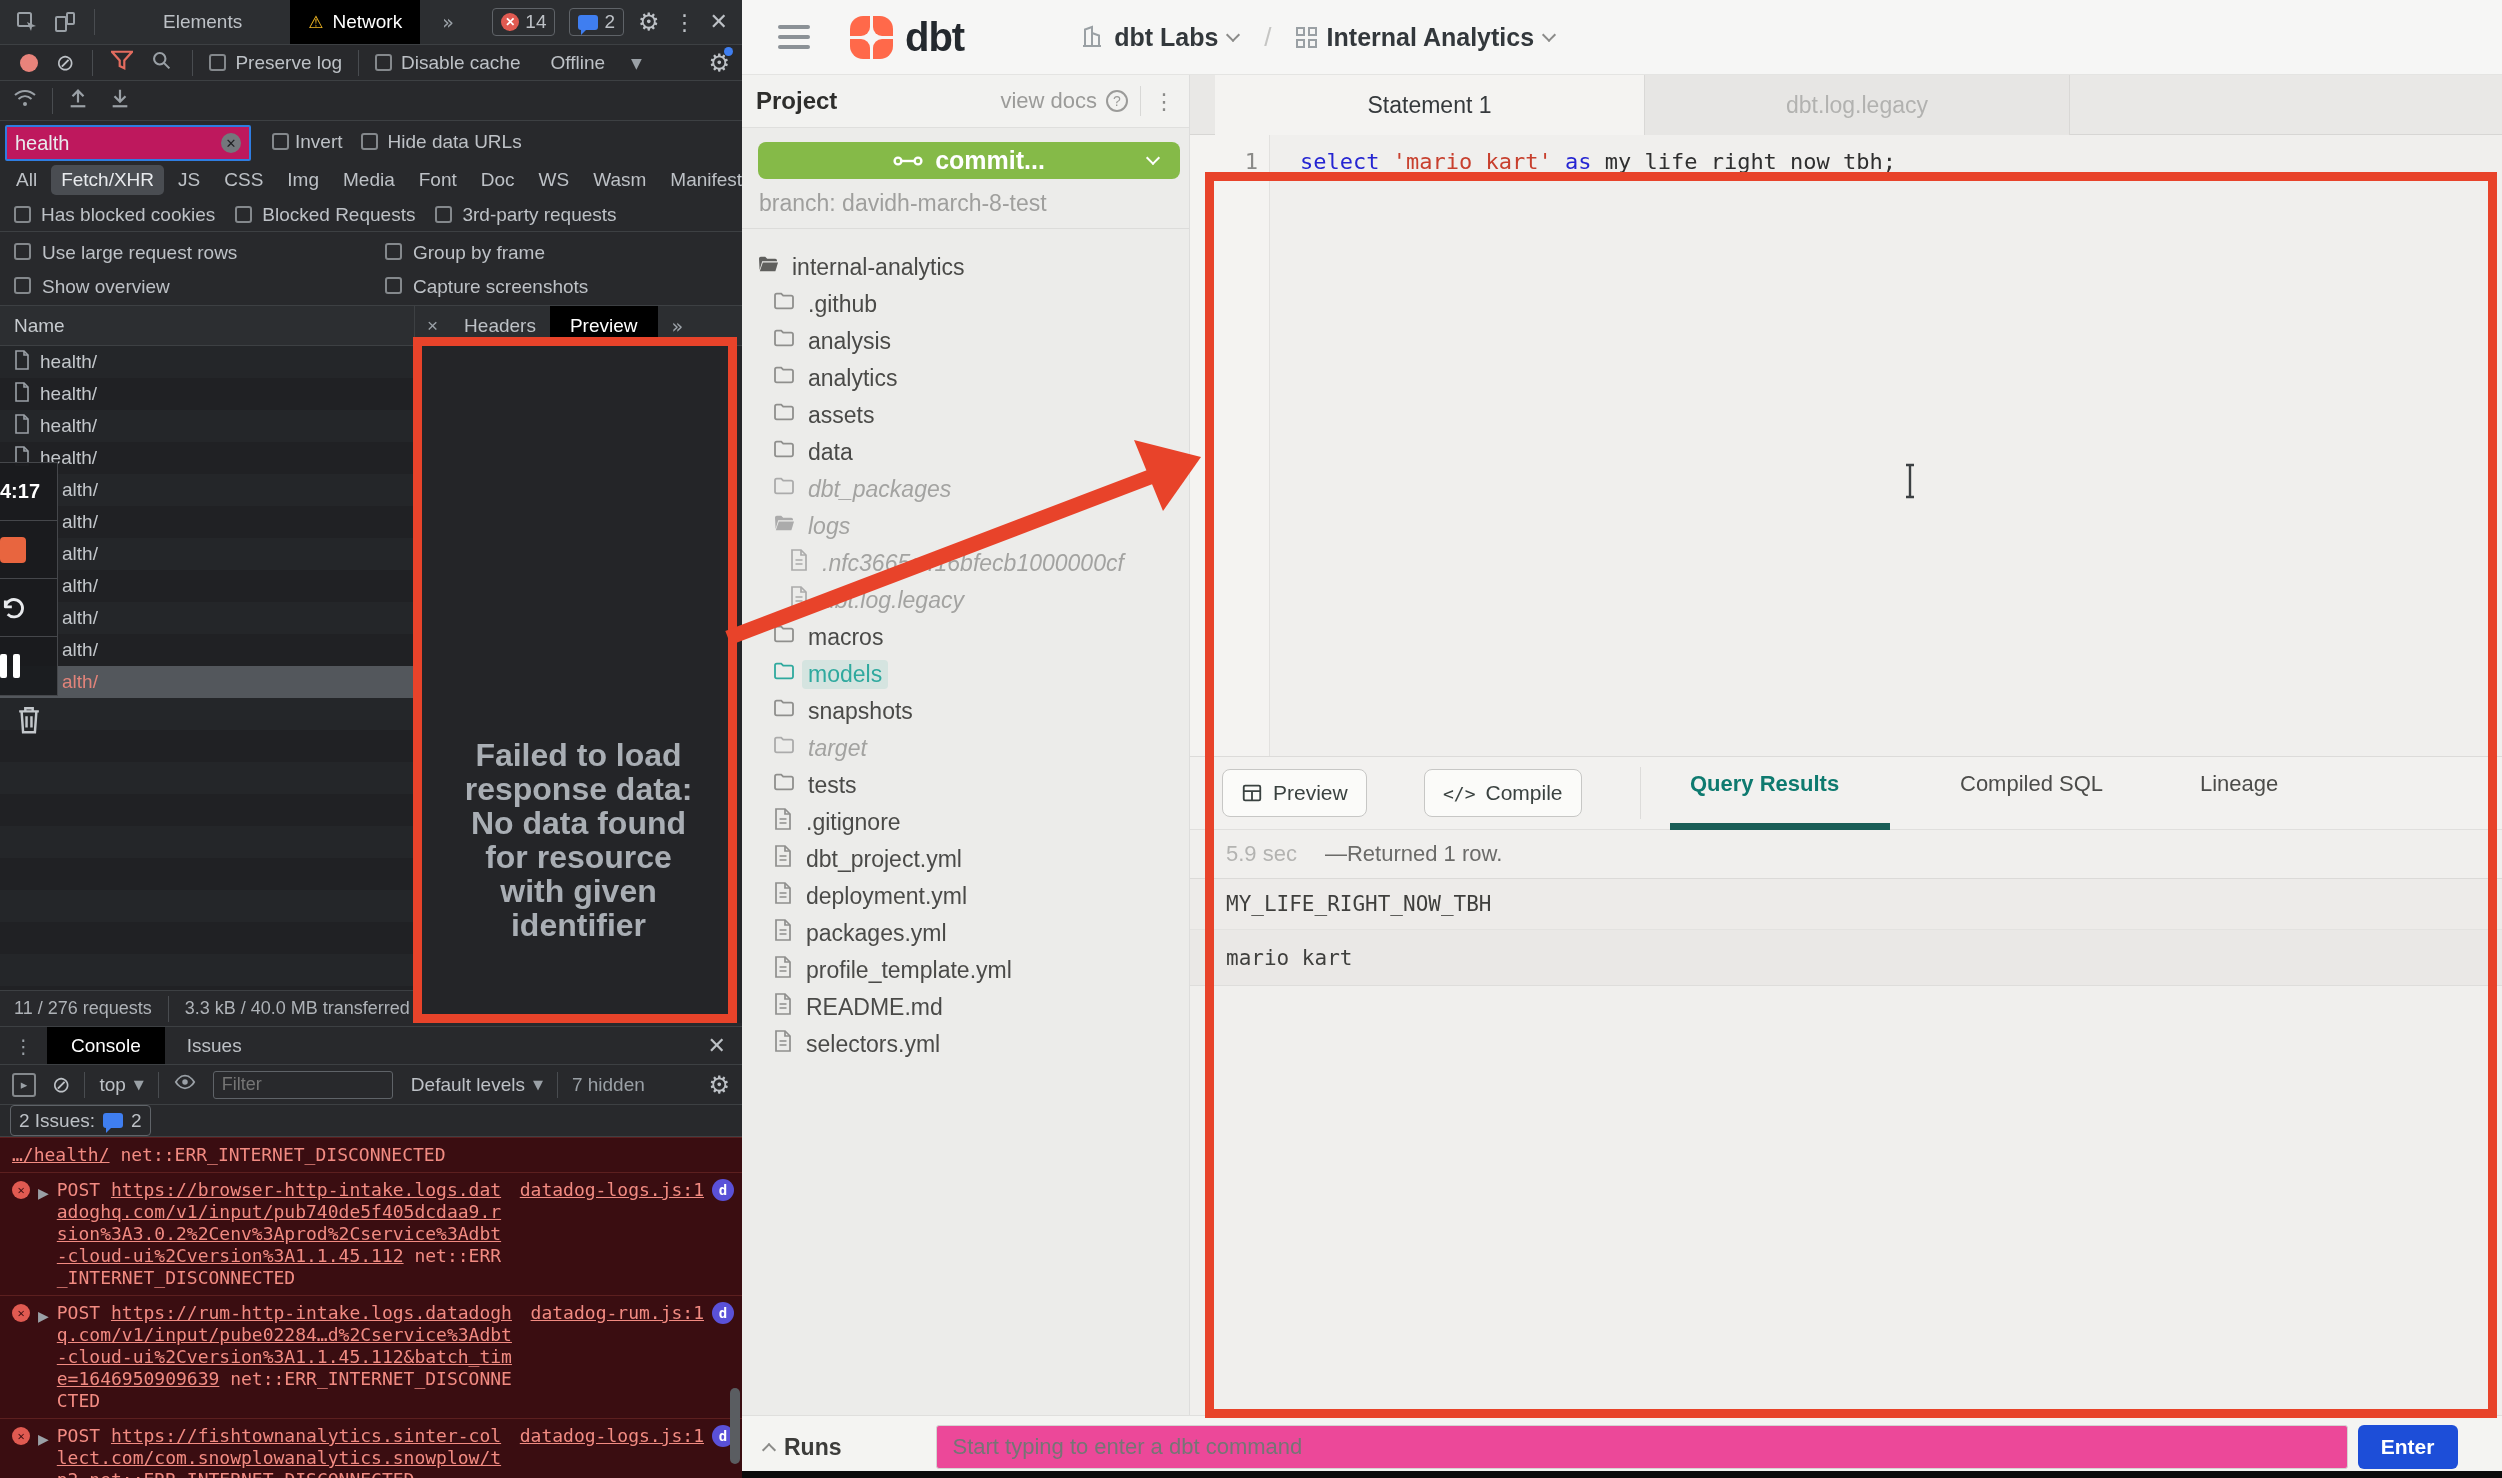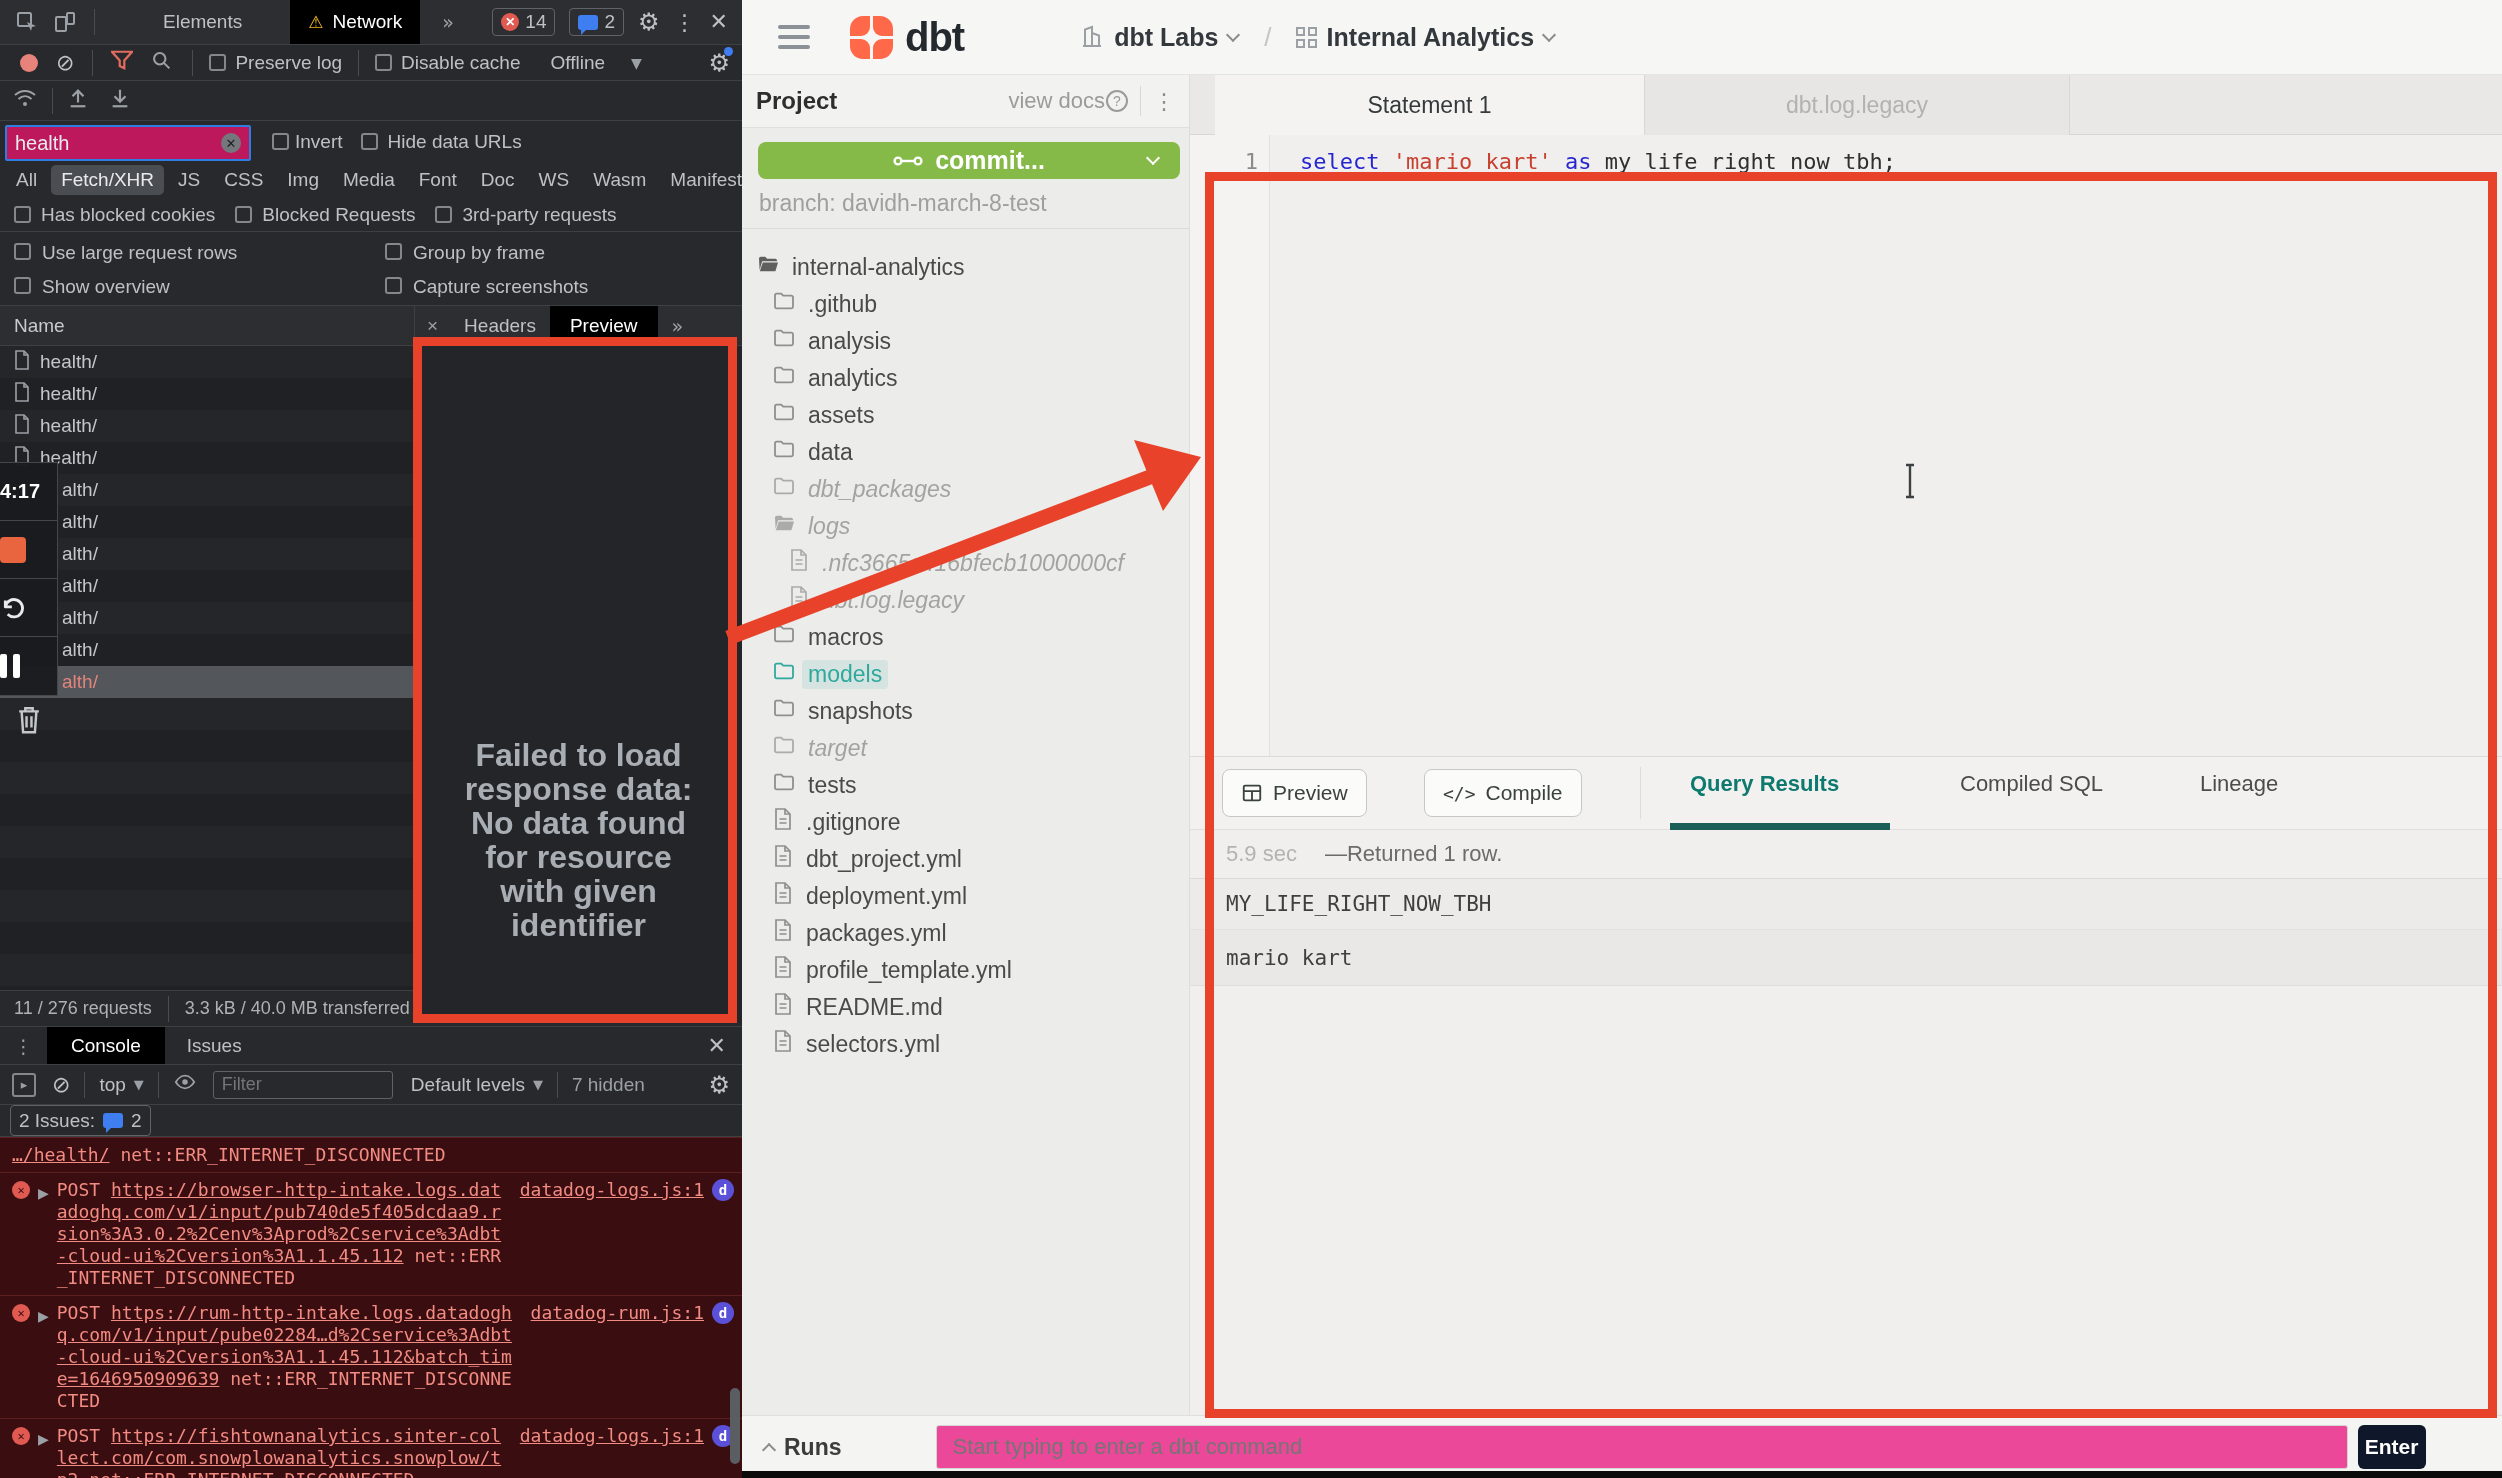--- a/index.html
+++ b/index.html
@@ -390,21 +390,21 @@
             <span style="width:9px;height:9px;border:2px solid #9aa0a4"></span>
         </span>
         <span style="font-size:25px;font-weight:bold;color:#33383c">Internal Analytics</span>
         <span class="chev"></span>
       </span>
     </div>
 
     <div class="abs" style="left:0;top:75px;width:448px;bottom:63px;background:#ececea;border-right:1px solid #dddddc;overflow:hidden">
       <div style="height:53px;background:#f2f2f0;border-bottom:1px solid #dfdfdd;display:flex;align-items:center;padding:0 14px">
         <span style="font-size:24px;font-weight:bold;color:#2e2e2c">Project</span>
-        <span style="margin-left:auto;display:flex;align-items:center;gap:1px">
+        <span style="margin-left:auto;display:flex;align-items:center;gap:9px">
           <span style="font-size:22px;color:#9b9b99">view docs</span>
           <span style="width:22px;height:22px;border:2px solid #9b9b99;border-radius:50%;color:#9b9b99;font-size:14px;display:flex;align-items:center;justify-content:center">
               <span>?</span>
             </span>
         </span>
         <span style="width:1px;height:30px;background:#d8d8d6;margin:0 12px"></span>
         <span class="glyph" style="color:#8b8b89;font-size:22px">⋮</span>
       </div>
       <div style="height:101px;border-bottom:1px solid #dcdcda;position:relative">
         <div class="abs" style="left:16px;right:9px;top:14px;height:37px;background:#85ba48;border-radius:8px;display:flex;align-items:center;justify-content:center;color:#fff;font-size:25px;font-weight:bold;gap:12px">
@@ -624,21 +624,21 @@
     <div class="abs" style="left:448px;top:930px;right:0;height:56px;background:#eae8e6;border-bottom:1px solid #dedddb;display:flex;align-items:center">
       <span class="mono" style="margin-left:36px;font-size:21px;color:#3f3f3d">mario kart</span>
     </div>
 
     <div class="abs" style="left:0;right:0;bottom:0;height:63px;background:#f4f4f2;border-top:1px solid #dfdfdd;display:flex;align-items:center">
       <span style="margin-left:22px;display:flex;align-items:center;gap:10px">
         <span class="chev" style="transform:rotate(-135deg);margin-top:6px;border-color:#55555three3"></span>
         <span style="font-size:23px;font-weight:bold;color:#3c3c3a">Runs</span>
       </span>
       <input style="margin-left: 94px; width: 1412px; height: 44px; background: #ec4899; border: 1px solid rgb(212, 212, 210); border-radius: 3px; font-size: 22px; color: rgb(60, 60, 58); padding: 0px 16px;" placeholder="Start typing to enter a dbt command">
-      <button style="margin-left:10px;width:68px;height:44px;background:#0f172a;border:none;border-radius:6px;color:#fff;font-size:21px;font-weight:bold;font-family:'Liberation Sans',sans-serif"><span>Enter</span></button>
+      <button style="margin-left:10px;width:100px;height:44px;background:#1d4ed8;border:none;border-radius:6px;color:#fff;font-size:21px;font-weight:bold;font-family:'Liberation Sans',sans-serif"><span>Enter</span></button>
     </div>
     <div class="abs" style="left:0;right:0;bottom:0;height:7px;background:#0b0b0b"></div>
   </div>
 
   <div class="anno-box" style="left:413px;top:337px;width:324px;height:686px"></div>
   <div class="anno-box" style="left:1205px;top:172px;width:1292px;height:1246px"></div>
   <svg class="abs" style="left:0;top:0;width:2502px;height:1478px;pointer-events:none;z-index:60">
     <line x1="728" y1="638" x2="1150" y2="477" stroke="#e8432a" stroke-width="15"></line>
     <polygon points="1201,457 1163,511 1134,440" fill="#e8432a"></polygon>
   </svg>

